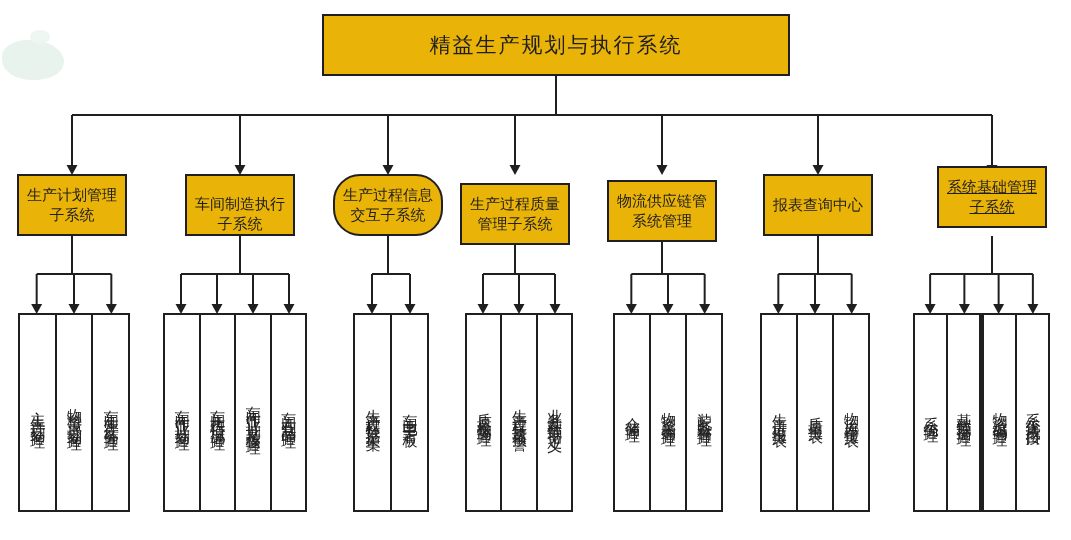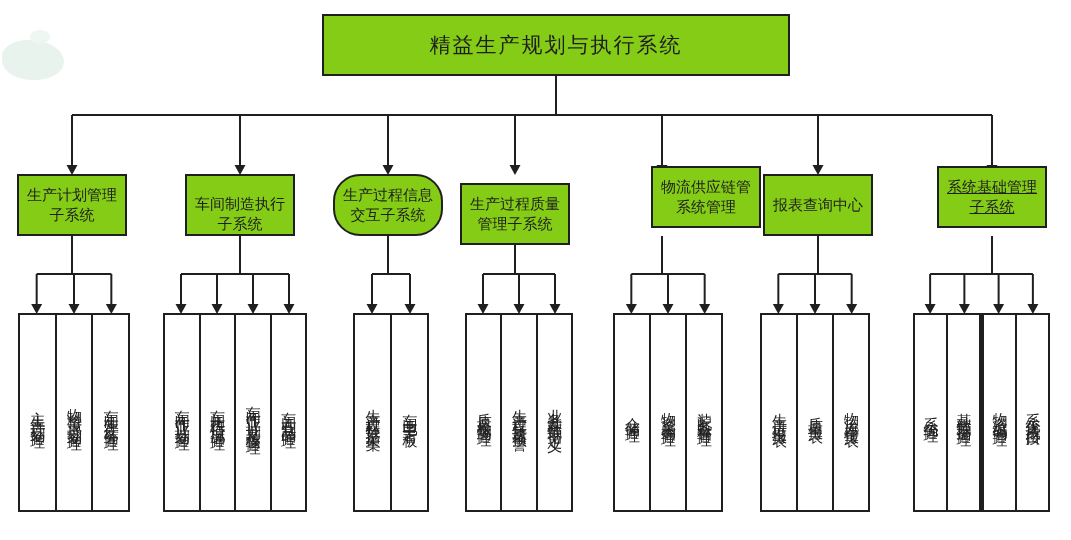--- a/index.html
+++ b/index.html
@@ -14,21 +14,21 @@
     font-family: "Liberation Serif", "DejaVu Serif", serif;
     color: #1f1f1f;
   }
   .watermark { position: absolute; pointer-events: none; }
   .wm1 { left: 2px; top: 40px; width: 62px; height: 40px; background: #e9f3ee; border-radius: 45% 60% 50% 55%; }
   .wm2 { left: 30px; top: 30px; width: 20px; height: 14px; background: #eef6f1; border-radius: 50%; }
   #connectors { position: absolute; left: 0; top: 0; width: 1071px; height: 540px; }
   .node {
     position: absolute;
     border: 2px solid #1f1f1f;
-    background: #84cc16;
+    background: #eab308;
     display: flex;
     align-items: center;
     justify-content: center;
     text-align: center;
   }
   .root-node {
     font-size: 21px;
     letter-spacing: 2px;
   }
   .l2-node { flex-direction: column; }
@@ -196,21 +196,21 @@
         <div class="leaf-cell">
           <span class="vtext">质量检测管理</span>
         </div>
         <div class="leaf-cell">
           <span class="vtext">生产过程质量预警</span>
         </div>
         <div class="leaf-cell">
           <span class="vtext">业务基础数据定义</span>
         </div>
       </div>
-      <div class="node l2-node" style="left: 607px; top: 166px; width: 110px; height: 62px; margin-left: 44px;">
+      <div class="node l2-node" style="left: 607px; top: 180px; width: 110px; height: 62px;">
         <div class="l2-line">物流供应链管</div>
         <div class="l2-line">系统管理</div>
       </div>
       <div class="cluster" style="left: 613px; top: 313px; width: 110px; height: 199px;">
         <div class="leaf-cell">
           <span class="vtext">仓储管理</span>
         </div>
         <div class="leaf-cell">
           <span class="vtext">物资采购管理</span>
         </div>

